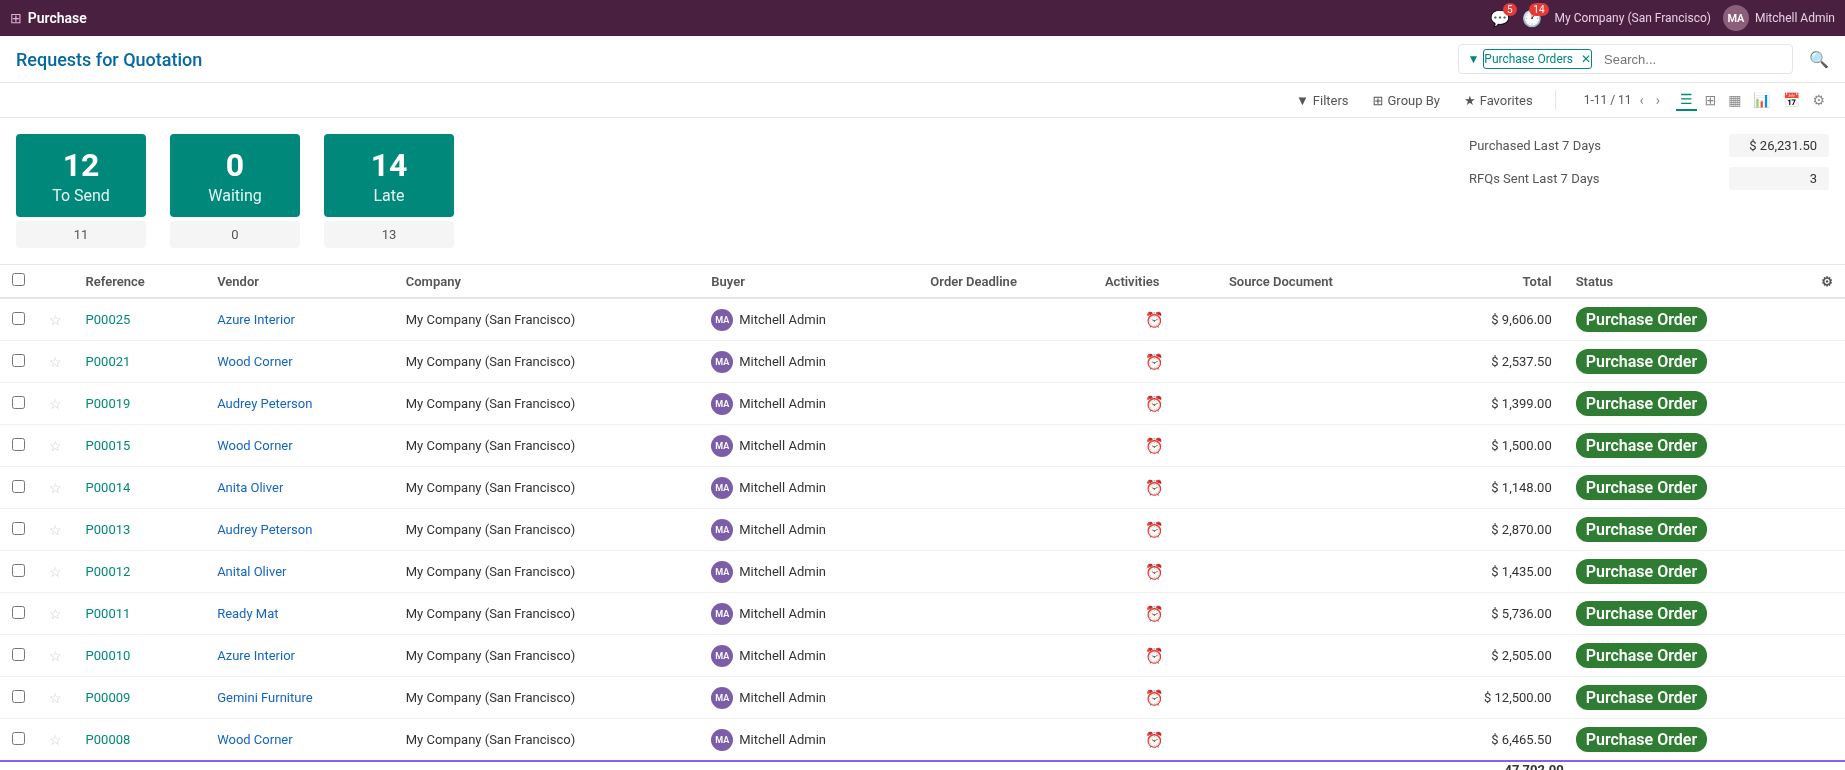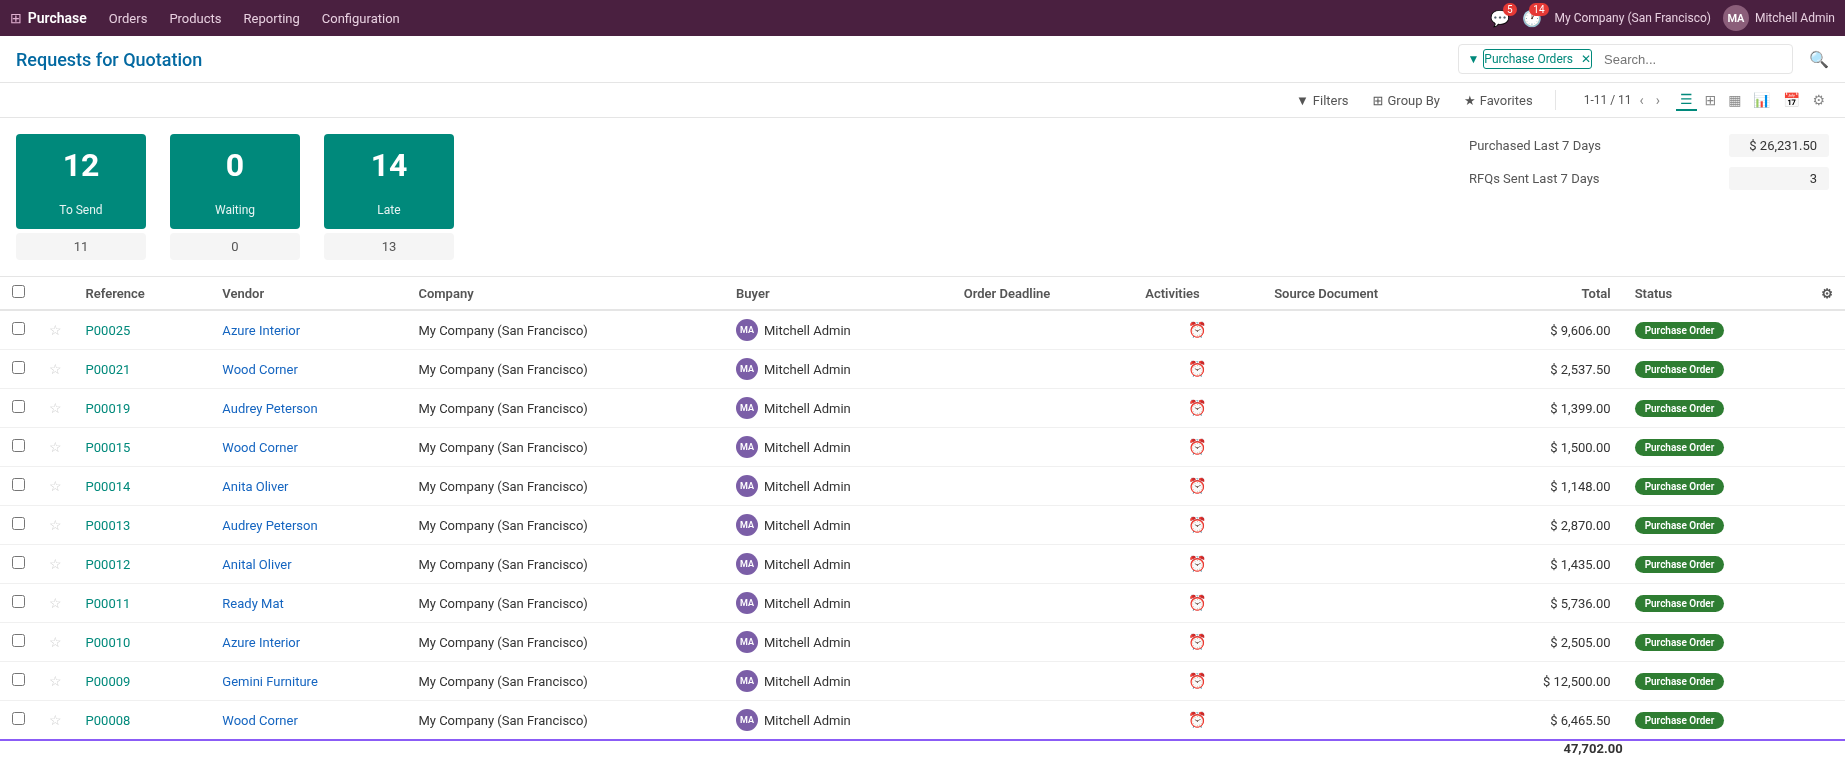--- a/index.html
+++ b/index.html
@@ -95,21 +95,21 @@
       display: flex; align-items: stretch; padding: 16px; gap: 16px;
       border-bottom: 1px solid #e5e5e5;
     }
     .stats-left { display: flex; gap: 24px; flex: 1; }
 
     .stat-card-teal {
       background: #00897b; color: #fff; border-radius: 4px;
       padding: 12px 20px; text-align: center; min-width: 130px; cursor: pointer;
     }
     .stat-card-teal .stat-number { font-size: 32px; font-weight: 700; }
-    .stat-card-teal .stat-label { font-size: 12px; opacity: 0.9; margin-top: 19px; }
+    .stat-card-teal .stat-label { font-size: 16px; opacity: 0.9; margin-top: 2px; }
     .stat-card-sub {
       background: #f5f5f5; border-radius: 4px; padding: 6px 20px;
       text-align: center; color: #555; font-size: 13px;
     }
 
     .stat-row {
       display: flex; align-items: center; justify-content: space-between;
       gap: 16px;
     }
     .stat-label-right { color: #555; font-size: 13px; }
@@ -131,41 +131,35 @@
     .check-col { width: 30px; }
     .star-col { width: 30px; }
     .star { color: #ccc; cursor: pointer; font-size: 14px; }
     .ref-link { color: #00897b; cursor: pointer; }
     .vendor-link { color: #1565c0; cursor: pointer; }
     .buyer-cell { display: flex; align-items: center; gap: 6px; }
     .buyer-avatar { width: 22px; height: 22px; border-radius: 50%; background: #7b5ea7; display: flex; align-items: center; justify-content: center; font-size: 9px; color: #fff; font-weight: 600; }
     .activity-icon { color: #888; font-size: 15px; cursor: pointer; }
     .status-badge {
       background: #2e7d32; color: #fff; border-radius: 12px;
-      padding: 3px 10px; font-size: 10px; font-weight: 600; white-space: nowrap;
+      padding: 3px 10px; font-size: 16px; font-weight: 600; white-space: nowrap;
       display: inline-block;
     }
     .total-col { text-align: right; }
     .grand-total-row td { font-weight: 700; border-top: 2px solid #8b5cf6; }
 
     .divider { width: 1px; background: #e5e5e5; height: 20px; margin: 0 4px; }
   </style>
 </head>
 <body>
 
 <div class="topnav">
   <div class="topnav-logo">
     <span class="grid-icon">⊞</span>
     <span class="app-name">Purchase</span>
-  </div>
-  <div class="topnav-menu">
-    <div class="topnav-menu-item">Orders</div>
-    <div class="topnav-menu-item">Products</div>
-    <div class="topnav-menu-item">Reporting</div>
-    <div class="topnav-menu-item">Configuration</div>
   </div>
   <div class="topnav-right">
     <div class="topnav-icon-badge">
       <span style="font-size:16px;color:#e8d0e0;">💬</span>
       <span class="badge">5</span>
     </div>
     <div class="topnav-icon-badge">
       <span style="font-size:16px;color:#e8d0e0;">🕐</span>
       <span class="badge">14</span>
     </div>

